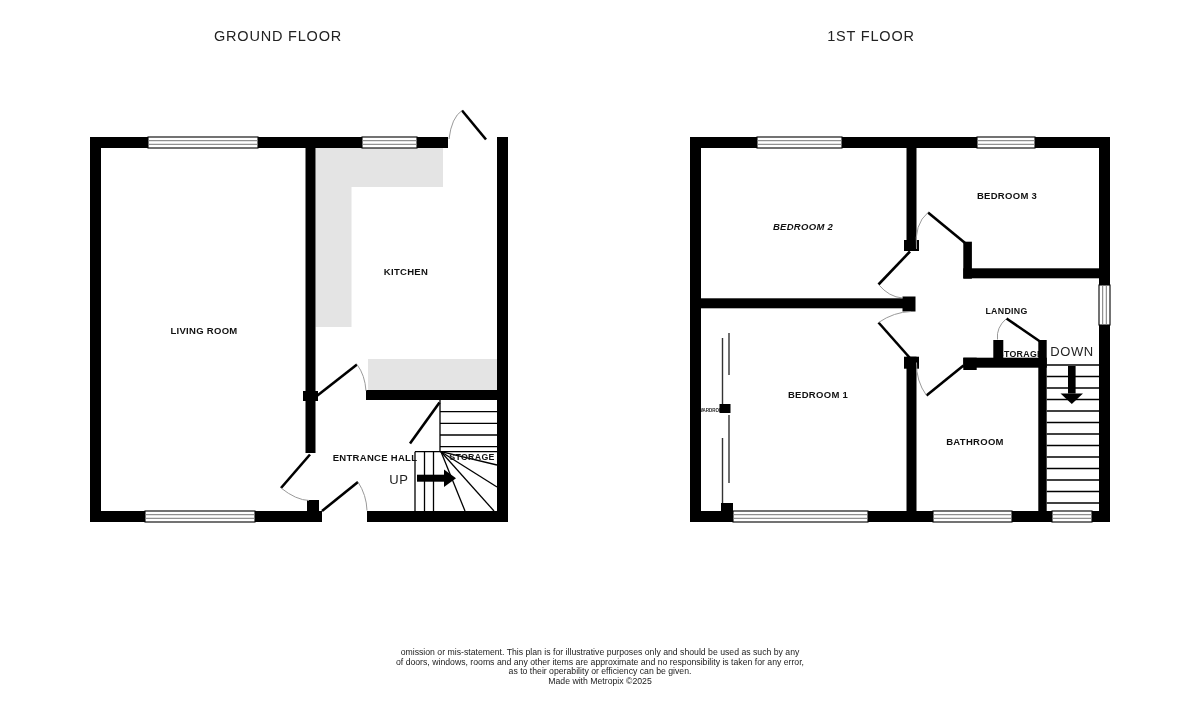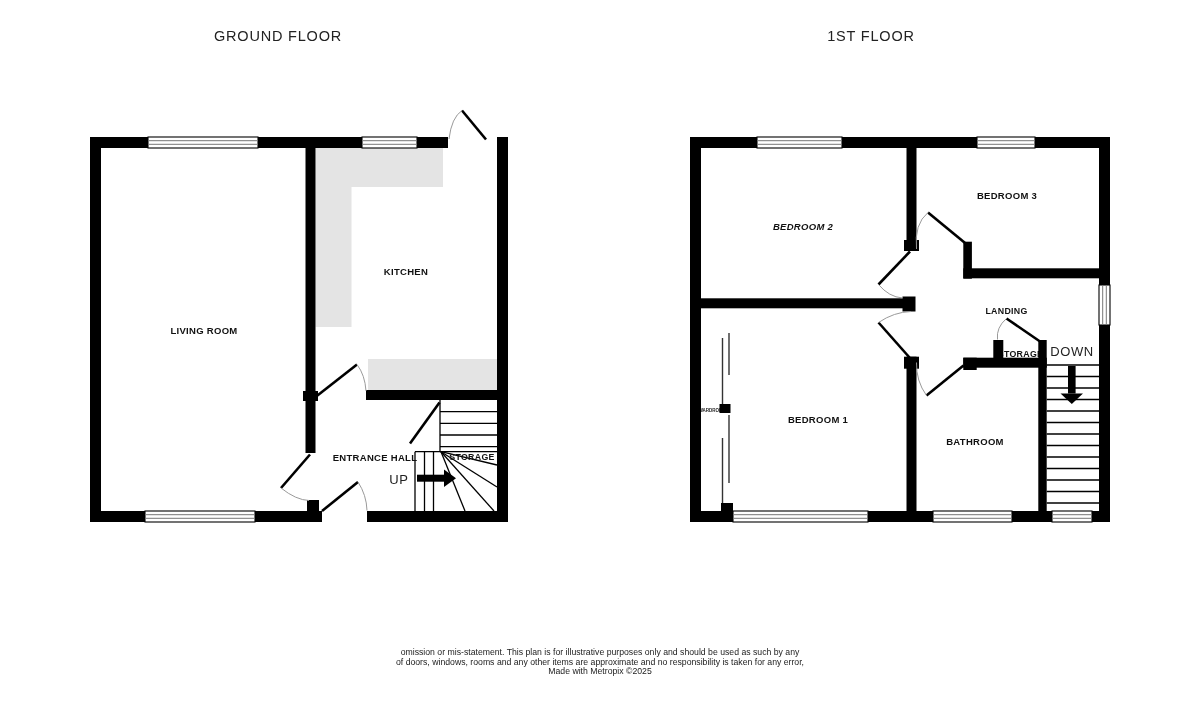--- a/index.html
+++ b/index.html
@@ -250,25 +250,26 @@
     <div class="title" style="left:871px; top:36px;text-align:right;">1ST FLOOR</div>
 
     <div class="lbl" style="left:204px; top:330px;">LIVING ROOM</div>
     <div class="lbl" style="left:406px; top:270.5px;">KITCHEN</div>
     <div class="lbl" style="left:375px; top:457px;">ENTRANCE HALL</div>
     <div class="lbl small" style="left:472px; top:456.5px;">STORAGE</div>
     <div class="lbl plain" style="left:399px; top:479px;">UP</div>
 
     <div class="lbl" style="left:803px; top:226px;font-style:italic;">BEDROOM 2</div>
     <div class="lbl" style="left:1007px; top:195px;text-align:center;">BEDROOM 3</div>
-    <div class="lbl" style="left:818px; top:419px;">BEDROOM 1</div>
+    <div class="lbl" style="left:818px; top:394px;">BEDROOM 1</div>
     <div class="lbl" style="left:975px; top:441px;">BATHROOM</div>
     <div class="lbl small" style="left:1006.5px; top:310.5px;text-align:right;">LANDING</div>
     <div class="lbl plain" style="left:1072px; top:351px;">DOWN</div>
 
     <div class="disclaimer">
       <div>omission or mis-statement. This plan is for illustrative purposes only and should be used as such by any</div>
       <div>of doors, windows, rooms and any other items are approximate and no responsibility is taken for any error,</div>
+      <div>as to their operability or efficiency can be given.</div>
       <div>Made with Metropix ©2025</div>
     </div>
   </div>
 
 </div>
 
 </body></html>

